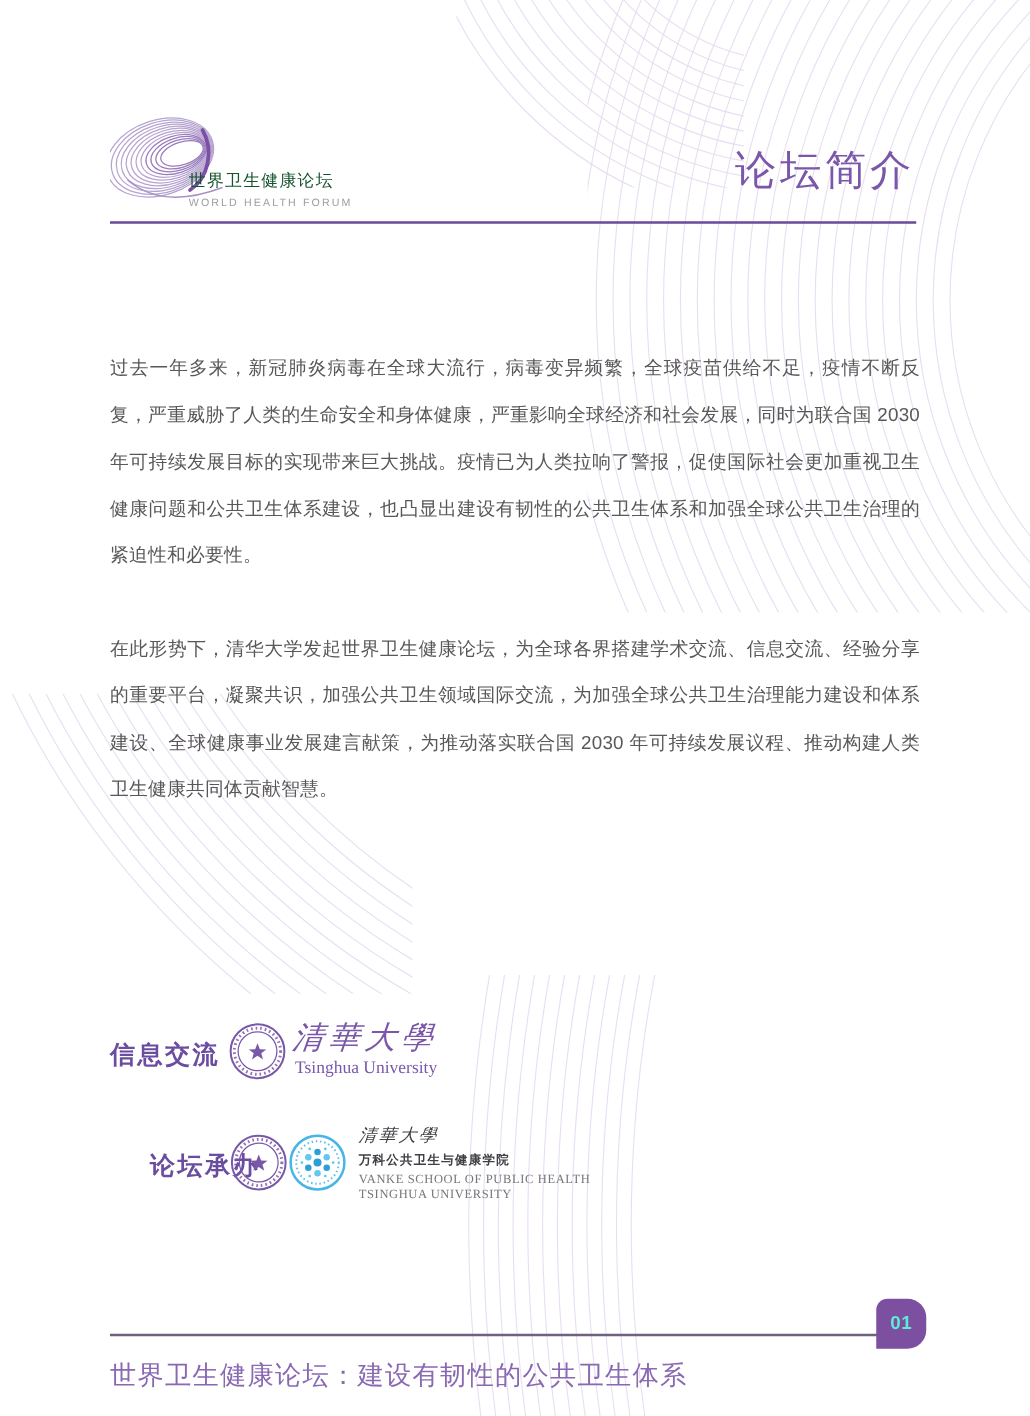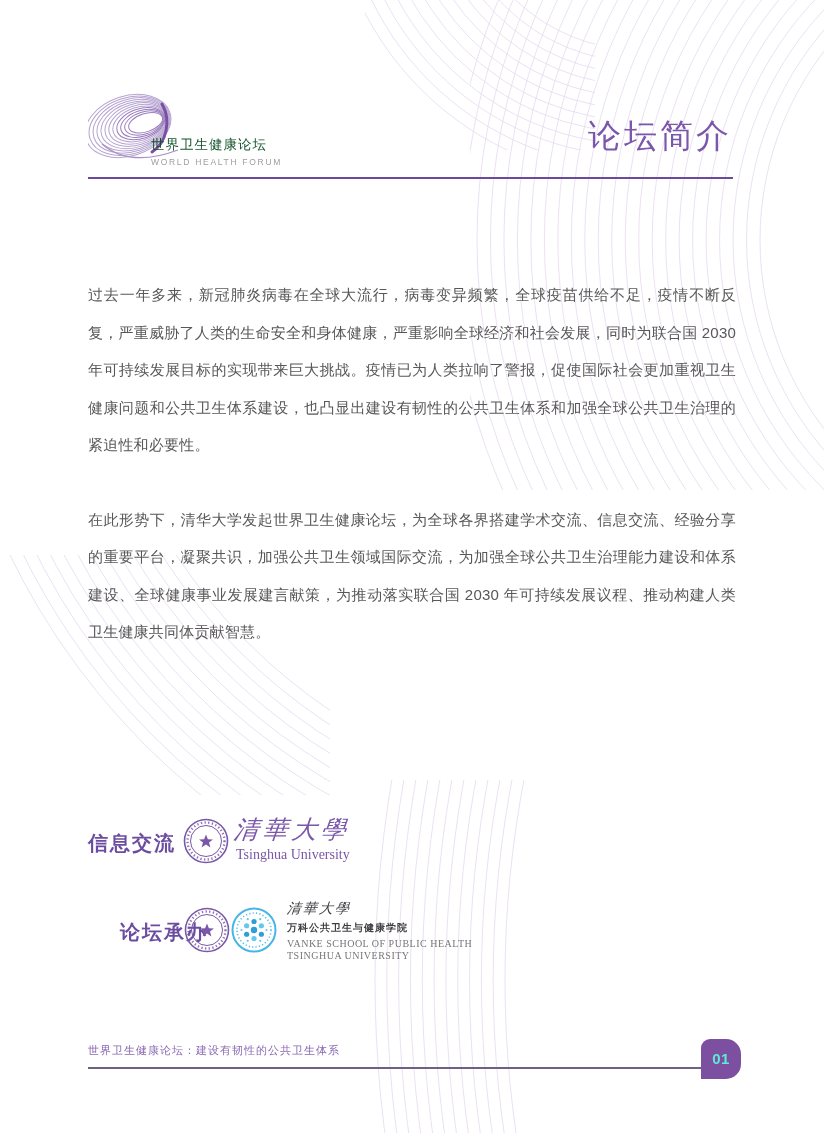--- a/index.html
+++ b/index.html
@@ -43,21 +43,21 @@
   .org-seal{left:184px;top:907px;}
   .org-vanke{left:231px;top:907px;}
   .org-textcol{left:287px;top:900px;}
   .org-script{font-family:"Liberation Serif",serif;font-style:italic;font-size:14px;
     color:#3f3f44;letter-spacing:2px;transform:skewX(-6deg);transform-origin:left;white-space:nowrap;}
   .org-cn{font-size:10px;font-weight:bold;color:#3f3f44;letter-spacing:1px;margin-top:3px;white-space:nowrap;}
   .org-en{font-size:10px;color:#76767a;letter-spacing:0.5px;margin-top:3px;white-space:nowrap;font-family:Liberation Serif, serif;}
   .org-en2{margin-top:1px;}
 
   
-  .footer-text{left:88px;top:1043px;font-size:11px;color:#8a69b3;letter-spacing:1px;white-space:nowrap;}
+  .footer-text{left:88px;top:1086px;font-size:21px;color:#8a69b3;letter-spacing:1px;white-space:nowrap;}
   .footer-rule{left:88px;top:1067px;width:614px;height:2px;background:#6e6280;}
   .page-badge{
     left:701px;top:1039px;width:40px;height:40px;background:#7c4fa1;
     border-radius:9px 15px 15px 0;color:#5eead4;font-size:15px;font-weight:bold;
     line-height:40px;text-align:center;letter-spacing:0.5px;
   }
 </style>
 </head>
 <body>
 

